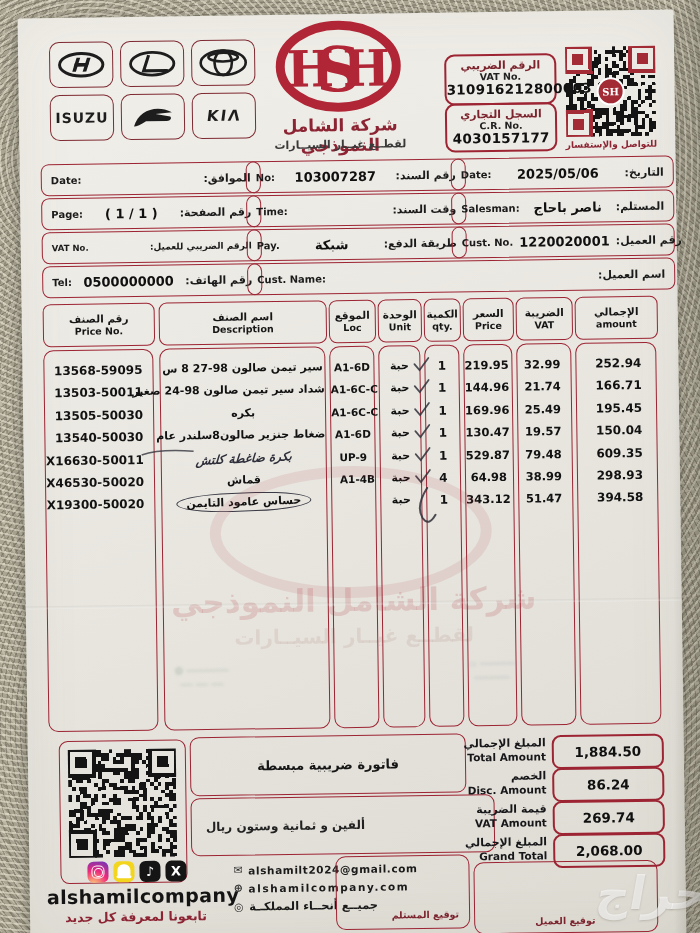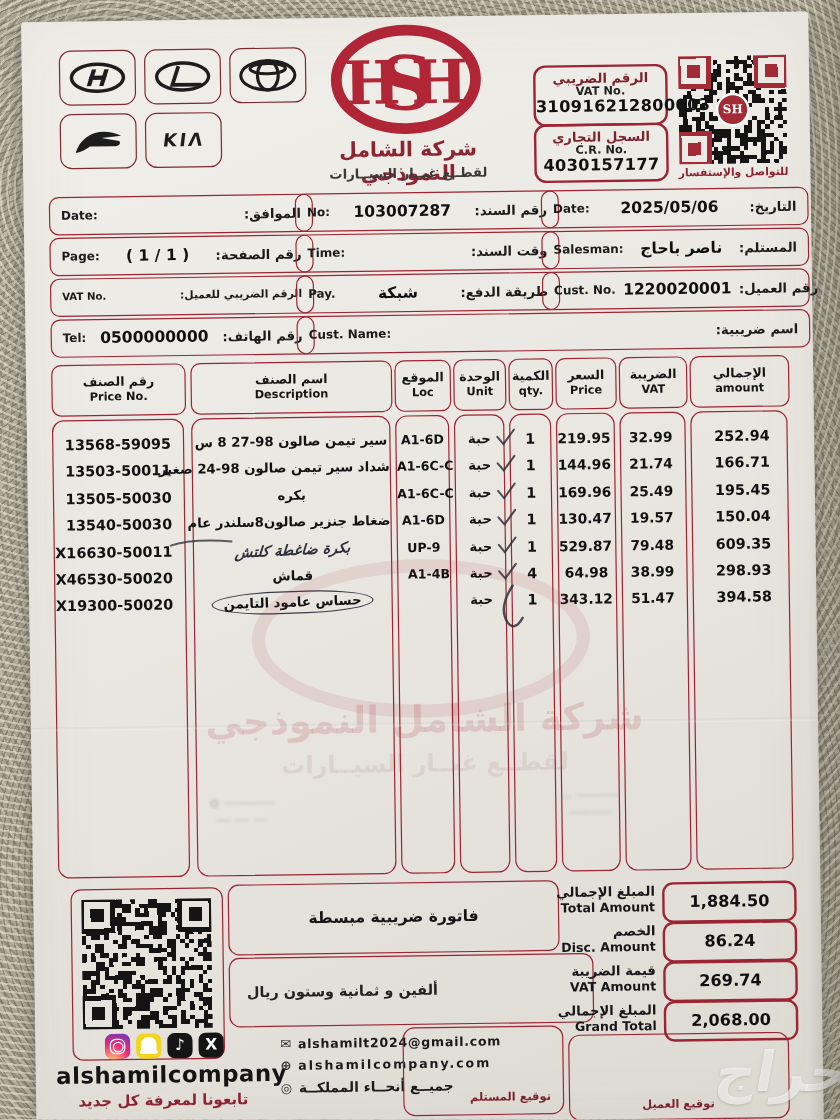--- a/index.html
+++ b/index.html
@@ -113,20 +113,23 @@
             <ellipse cx="30" cy="18" rx="25" ry="13" fill="none" stroke="#1d1d1d" stroke-width="3.2"></ellipse>
             <path d="M26 8 L20 26 L48 26" fill="none" stroke="#1d1d1d" stroke-width="3.6"></path>
           </svg>
       </div>
       <div class="brandbox">
         <svg width="52" height="34" viewBox="0 0 60 36">
             <ellipse cx="30" cy="18" rx="26" ry="14" fill="none" stroke="#1d1d1d" stroke-width="3"></ellipse>
             <ellipse cx="30" cy="18" rx="10" ry="14" fill="none" stroke="#1d1d1d" stroke-width="3"></ellipse>
             <ellipse cx="30" cy="11.5" rx="17" ry="5" fill="none" stroke="#1d1d1d" stroke-width="3"></ellipse>
           </svg>
+      </div>
+      <div class="brandbox">
+        <span class="brandtxt" style="font-size:14px;letter-spacing:1px;">ISUZU</span>
       </div>
       <div class="brandbox">
         <svg width="52" height="34" viewBox="0 0 60 36">
             <path d="M8 29 C14 10 34 4 52 13 L33 15 L50 18 C52 20 50 23 46 23 L22 23 C16 27 11 29 8 29 Z" fill="#1d1d1d"></path>
           </svg>
       </div>
       <div class="brandbox">
         <span class="brandtxt" style="font-size:15px;letter-spacing:2px;transform:skewX(-8deg);">KIΛ</span>
       </div>
     </div>
@@ -448,21 +451,21 @@
         <span class="arl">رقم العميل:</span>
     </div>
     <div class="hbox" style="left:21px;top:248px;width:200px;">
       <span class="en">Tel:</span>
         <span class="val">0500000000</span>
         <span class="arl">رقم الهاتف:</span>
     </div>
     <div class="hbox" style="left:226px;top:248px;width:408px;">
       <span class="en">Cust. Name:</span>
         <span class="val ar"></span>
-        <span class="arl">اسم ضريبية:</span>
+        <span class="arl">اسم العميل:</span>
     </div>
 
     <div class="th" style="left:21px;width:110px;">
         <span class="a">رقم الصنف</span>
         <span class="e">Price No.</span>
       </div>
     <div class="th" style="left:137px;width:166px;">
         <span class="a">اسم الصنف</span>
         <span class="e">Description</span>
       </div>

